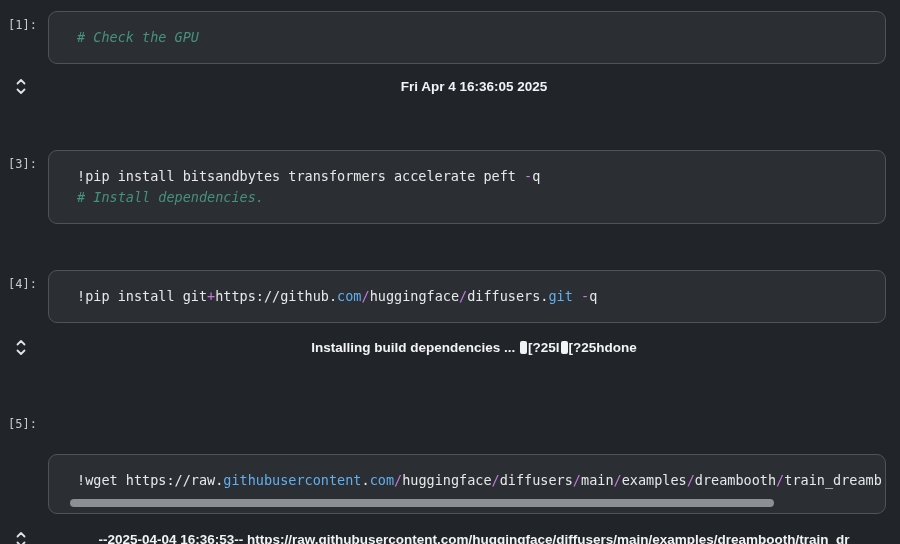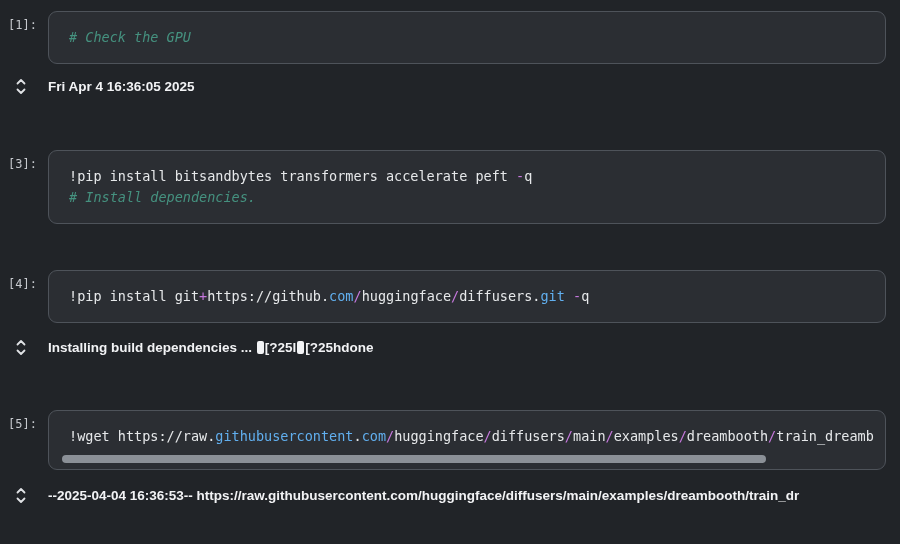--- a/index.html
+++ b/index.html
@@ -21,41 +21,41 @@
   .gutter{
     flex:none;width:48px;padding:7px 0 0 8px;box-sizing:border-box;
     font-family:"DejaVu Sans Mono",monospace;font-size:12px;
     color:var(--prompt,#c6c9ce);
   }
   .cellbox{
     flex:1;margin-right:14px;min-width:0;
     background:var(--cell_bg,#2b2e33);
     border:1px solid var(--cell_border,#4e535a);
     border-radius:9px;
-    padding:15px 20px;
+    padding:15px 28px;
     overflow:hidden;
   }
-  .cellbox.with-scroll{padding-bottom:6px;}
+  .cellbox.with-scroll{padding-bottom:6px;margin-top:44px;}
   .codeline{
     font-family:"DejaVu Sans Mono",monospace;
     font-size:13.5px;line-height:21px;
     color:var(--code_text,#e6e8ea);
     white-space:pre;
   }
   .seg.comment{color:var(--comment,#45917f);font-style:italic;}
   .seg.op{color:var(--operator,#c678dd);}
   .seg.prop{color:var(--property,#61afef);}
   .hscroll{
     height:8px;width:704px;max-width:calc(100% + 7px);
     margin:8px 0 0 -7px;
     background:var(--scrollbar,#8b9097);
     border-radius:4px;
   }
 
-  .output-row{display:flex;align-items:center;min-height:24px;}
+  .output-row{display:flex;align-items:center;min-height:24px;text-align:center;}
   .icon-wrap{flex:none;width:14px;margin-left:15px;display:flex;align-items:center;cursor:pointer;}
   .icon-wrap svg{display:block;}
   .outtext{
     flex:1;margin-left:19px;min-width:0;
     font-family:"Liberation Sans",sans-serif;
     font-weight:700;font-size:13.5px;
     color:var(--output_text,#f2f3f5);
     white-space:pre;overflow:hidden;
   }
   .seg.tofu{

